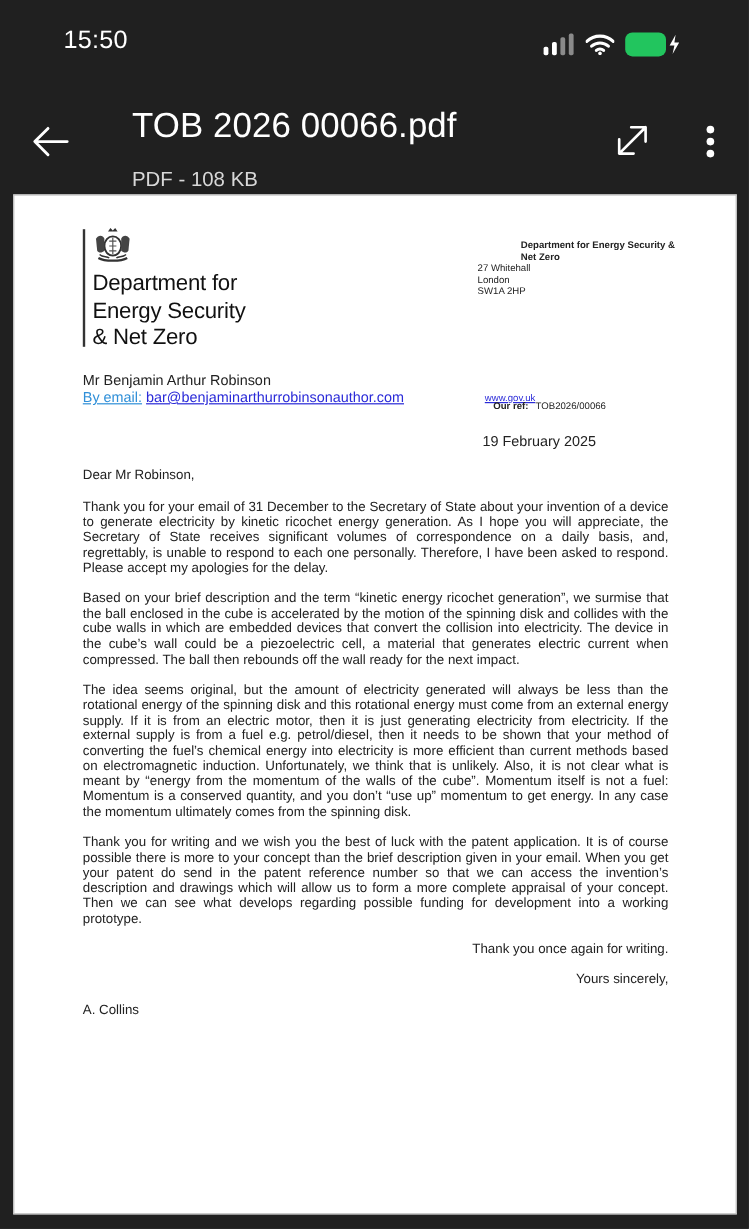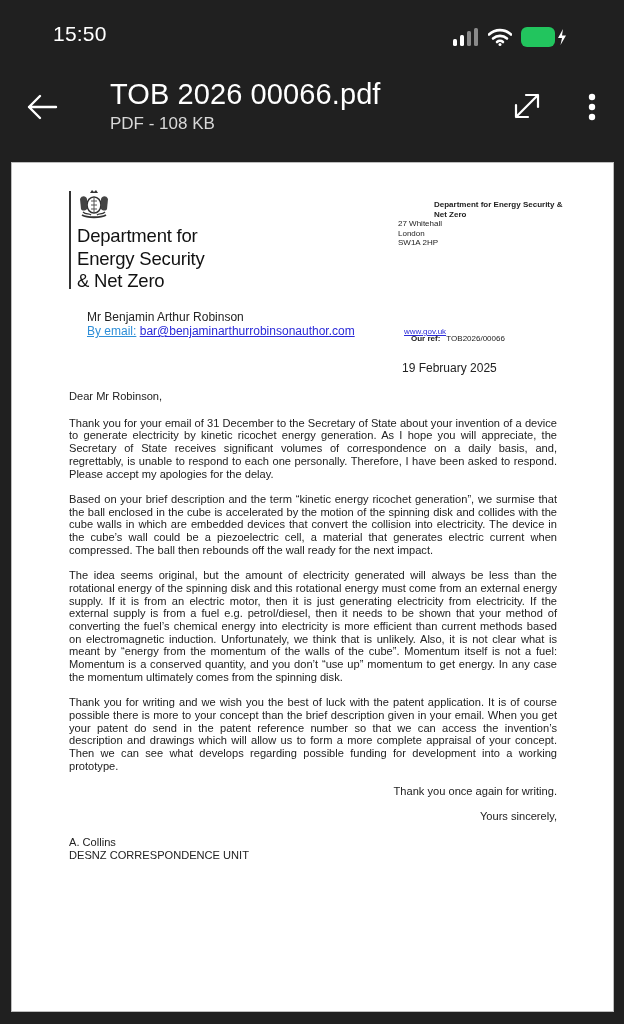--- a/index.html
+++ b/index.html
@@ -12,44 +12,44 @@
   .status-icons { position: absolute; left: 453px; top: 26px; height: 22px; display: flex; align-items: center; }
   .signal { display: flex; align-items: flex-end; gap: 3px; height: 18px; margin-right: 10px; }
   .signal span { display: block; width: 4px; border-radius: 1.5px; background: #fff; }
   .signal span.dim { background: #8a8a8a; }
   .wifi { width: 24px; height: 18px; margin-right: 9px; }
   .battery { display: flex; align-items: center; }
   .battery-body { width: 34px; height: 20px; background: #22c55e; border-radius: 6px; }
   .bolt { width: 12px; height: 18px; margin-left: 1px; }
 
   
-  .app-bar { position: absolute; top: 69px; left: 0; width: 624px; height: 80px; }
+  .app-bar { position: absolute; top: 80px; left: 0; width: 624px; height: 80px; }
   .back-btn { position: absolute; left: 22px; top: 18px; width: 40px; height: 40px; display: flex; align-items: center; justify-content: center; cursor: pointer; }
   .title-wrap { position: absolute; left: 110px; top: 8px; }
   .file-title { font-size: 29px; color: #fff; line-height: 34px; letter-spacing: 0.1px; }
-  .file-meta { font-size: 17px; color: #d8d8d8; margin-top: 3px; }
+  .file-meta { font-size: 17px; color: #d8d8d8; margin-top: 18px; }
   .expand-btn { position: absolute; left: 508px; top: 18px; width: 38px; height: 38px; display: flex; align-items: center; justify-content: center; cursor: pointer; }
   .more-btn { position: absolute; left: 578px; top: 18px; width: 28px; height: 40px; display: flex; align-items: center; justify-content: center; cursor: pointer; }
 
   
   .pdf-page { position: absolute; left: 11px; top: 162px; width: 603px; height: 850px; background: #fff; border: 1px solid #bdbdbd; color: #1a1a1a; }
 
   .logo { position: absolute; left: 57px; top: 26px; }
   .logo-bar { position: absolute; left: 0; top: 2px; width: 2px; height: 98px; background: #333; }
   .crest { position: absolute; left: 8px; top: 0; width: 34px; height: 32px; }
   .dept-name { position: absolute; left: 8px; top: 36px; font-size: 18.5px; line-height: 22.5px; color: #111; white-space: nowrap; letter-spacing: -0.2px; }
 
   .addr { position: absolute; left: 386px; top: 37px; font-size: 8px; line-height: 9.6px; color: #222; }
   .addr .bold { font-weight: bold; padding-left: 36px; }
   .gov-link { position: absolute; left: 392px; top: 136px; font-size: 8px; color: #2a2ad8; text-decoration: underline; cursor: pointer; margin-top: 28px; }
   .our-ref { position: absolute; left: 399px; top: 171px; font-size: 8px; color: #222; }
   .our-ref .lbl { font-weight: bold; margin-right: 6px; }
   .date { position: absolute; left: 390px; top: 198px; font-size: 12px; color: #222; }
 
-  .recipient { position: absolute; left: 57px; top: 147px; font-size: 12px; line-height: 14px; color: #222; margin-left: 18px; }
+  .recipient { position: absolute; left: 57px; top: 147px; font-size: 12px; line-height: 14px; color: #222; }
   .email-label { color: #2f8fd8; text-decoration: underline; cursor: pointer; }
   .email-link { color: #2a2ad8; text-decoration: underline; cursor: pointer; }
 
   .body { position: absolute; left: 57px; top: 227px; width: 488px; font-size: 11.1px; line-height: 12.7px; color: #222; }
   .body p { text-align: justify; margin-bottom: 12.7px; }
   .body p.salutation { margin-bottom: 14px; }
   .body p.last { text-align: right; }
   .sign { margin-top: 0; }
 </style>
 </head>
@@ -149,16 +149,15 @@
   <div class="body">
     <p class="salutation">Dear Mr Robinson,</p>
     <p>Thank you for your email of 31 December to the Secretary of State about your invention of a device to generate electricity by kinetic ricochet energy generation. As I hope you will appreciate, the Secretary of State receives significant volumes of correspondence on a daily basis, and, regrettably, is unable to respond to each one personally. Therefore, I have been asked to respond. Please accept my apologies for the delay.</p>
     <p>Based on your brief description and the term “kinetic energy ricochet generation”, we surmise that the ball enclosed in the cube is accelerated by the motion of the spinning disk and collides with the cube walls in which are embedded devices that convert the collision into electricity. The device in the cube’s wall could be a piezoelectric cell, a material that generates electric current when compressed. The ball then rebounds off the wall ready for the next impact.</p>
     <p>The idea seems original, but the amount of electricity generated will always be less than the rotational energy of the spinning disk and this rotational energy must come from an external energy supply. If it is from an electric motor, then it is just generating electricity from electricity. If the external supply is from a fuel e.g. petrol/diesel, then it needs to be shown that your method of converting the fuel’s chemical energy into electricity is more efficient than current methods based on electromagnetic induction. Unfortunately, we think that is unlikely. Also, it is not clear what is meant by “energy from the momentum of the walls of the cube”. Momentum itself is not a fuel: Momentum is a conserved quantity, and you don’t “use up” momentum to get energy. In any case the momentum ultimately comes from the spinning disk.</p>
     <p>Thank you for writing and we wish you the best of luck with the patent application. It is of course possible there is more to your concept than the brief description given in your email. When you get your patent do send in the patent reference number so that we can access the invention’s description and drawings which will allow us to form a more complete appraisal of your concept. Then we can see what develops regarding possible funding for development into a working prototype.</p>
     <p class="last">Thank you once again for writing.</p>
     <p class="last">Yours sincerely,</p>
     <div class="sign">
       <div>A. Collins</div>
-      <div>DESNZ CORRESPONDENCE UNIT</div>
     </div>
   </div>
 </div>
 
 </body></html>

